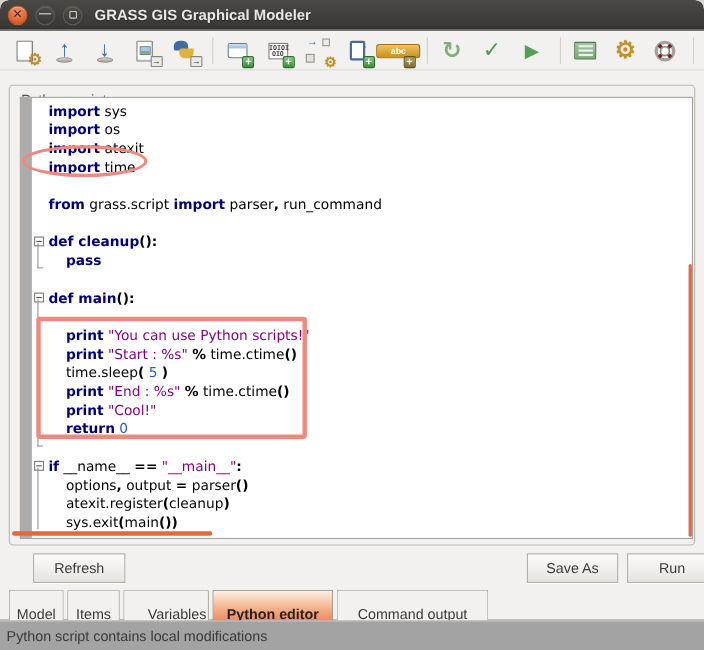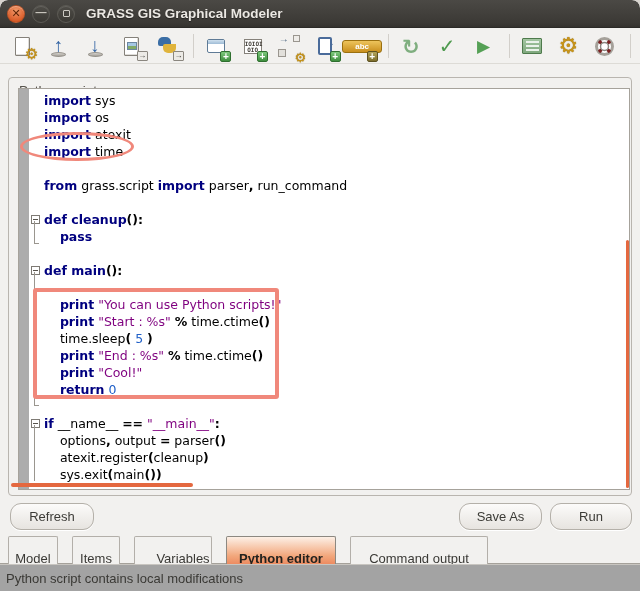--- a/index.html
+++ b/index.html
@@ -100,31 +100,31 @@
   .fold-guide.noend{border-bottom:none;}
   
   .ann-ellipse{position:absolute;left:20px;top:132px;width:114px;height:29px;
     border:3px solid #F0887B;border-radius:50%;pointer-events:none;}
   .ann-rect{position:absolute;left:33px;top:288px;width:246px;height:111px;
     border:4px solid #F0887B;border-radius:3px;pointer-events:none;}
   
   .hscroll{position:absolute;left:11px;top:483px;width:182px;height:4px;background:#E4683F;border-radius:2px;}
   .vscroll{position:absolute;left:626px;top:240px;width:3px;height:248px;background:#E4683F;border-radius:2px;}
   
-  .btn{position:absolute;top:503px;height:27px;border:1px solid #B4B0A9;border-radius:11px;
+  .btn{position:absolute;top:503px;height:27px;border:1px solid #B4B0A9;border-radius:0;
     background:linear-gradient(#FCFBFA,#EFEDEA 60%,#E7E4E0);color:#3C3B37;font-size:13px;
     display:flex;align-items:center;justify-content:center;cursor:pointer;
-    box-shadow:0 1px 0 #ffffff;}
+    box-shadow:0 1px 0 #ffffff;margin-left:20px;}
   .btn-refresh{left:10px;width:84px;}
   .btn-saveas{left:459px;width:83px;}
   .btn-run{left:550px;width:82px;}
   
   .tabbar{position:absolute;left:0;top:536px;width:640px;height:28px;
     border-bottom:1px solid #A5A19A;display:flex;padding-left:8px;}
-  .tab{height:43px;margin-right:14px;border:1px solid #B3AFA9;border-bottom:none;
+  .tab{height:43px;margin-right:3px;border:1px solid #B3AFA9;border-bottom:none;
     border-radius:2px 2px 0 0;display:flex;align-items:center;justify-content:center;
     font-size:13px;color:#3A3935;background:#F2F1EF;cursor:pointer;}
   .tab.active{background:linear-gradient(#FDF0E6,#F2A77C 45%,#E8754B 80%,#DD5226);
     font-weight:bold;color:#23221E;border-color:#8C8881;}
   .tab-model{width:50px;}.tab-items{width:48px;}.tab-variables{width:78px;padding-left:20px;}
   .tab-python{width:110px;}.tab-cmd{width:138px;}
   
   .statusbar{position:absolute;left:0;top:564px;width:640px;height:27px;background:#a3a3a3;
     border-top:1px solid #C8C5C0;display:flex;align-items:center;padding-left:6px;
     font-size:13px;color:#3A3935;}

